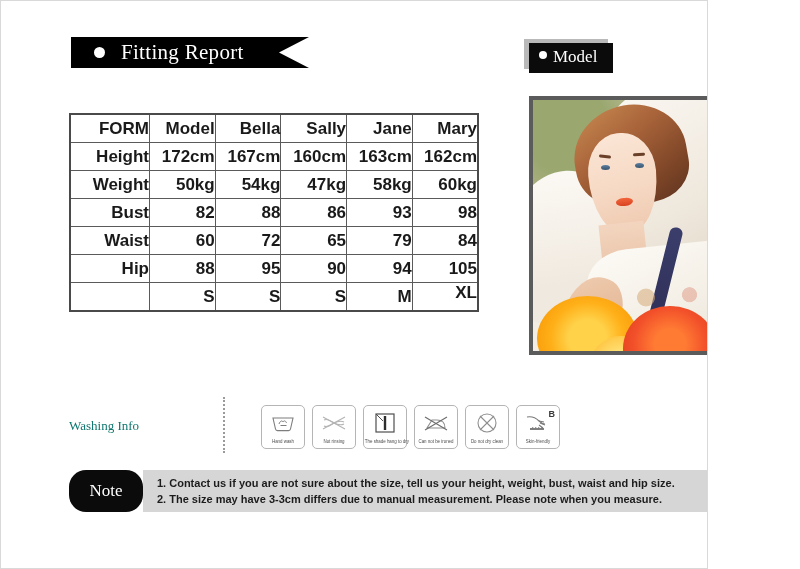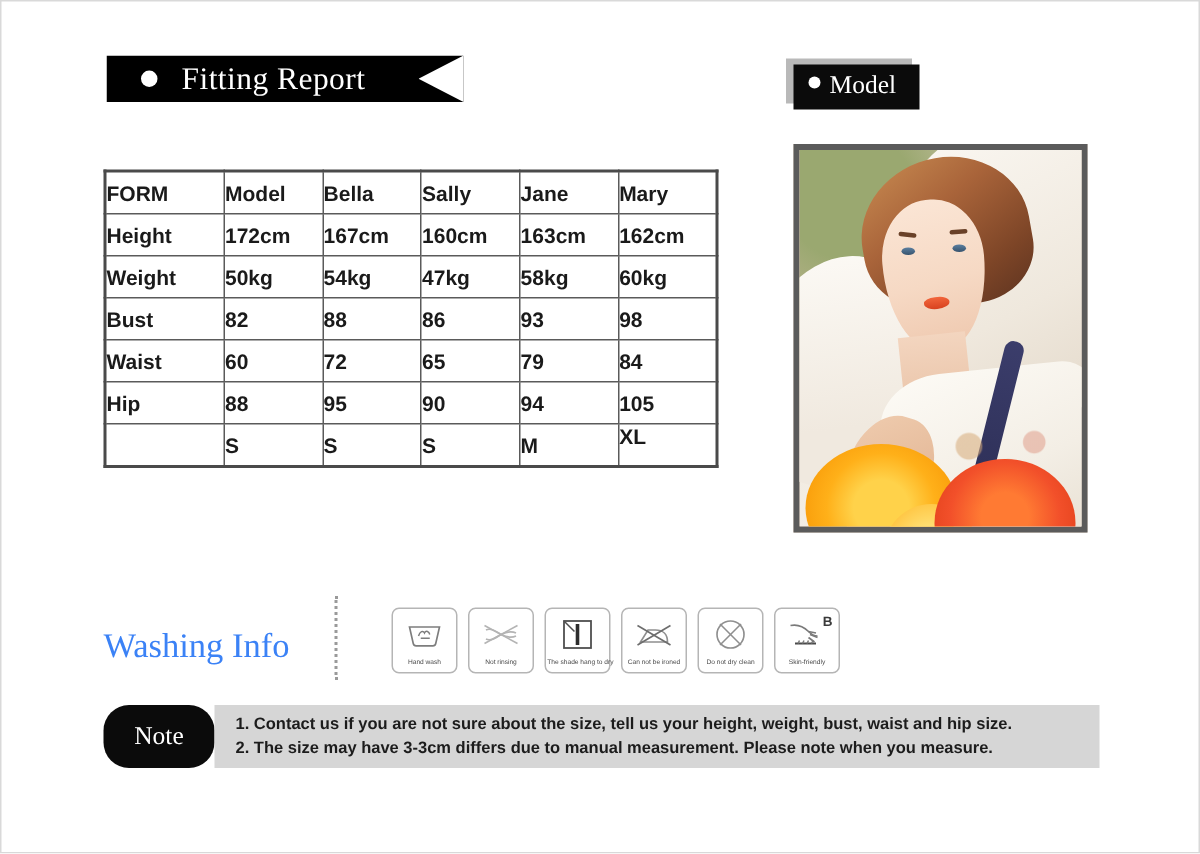--- a/index.html
+++ b/index.html
@@ -2,21 +2,21 @@
 <html><head>
 <meta charset="utf-8">
 <style>
   html, body {
     margin: 0;
     padding: 0;
     background: #ffffff;
   }
   .page {
     position: relative;
-    width: 800px;
+    width: 708px;
     height: 569px;
     background: #ffffff;
     border: 1px solid #d9d9d9;
     box-sizing: border-box;
     font-family: "Liberation Sans", sans-serif;
     overflow: hidden;
   }
 
   
   .banner {
@@ -101,23 +101,23 @@
     width: 410px;
   }
   table.fit {
     border-collapse: collapse;
     width: 410px;
     table-layout: fixed;
     border: 2px solid #4a4a4a;
   }
   table.fit td {
     border: 1px solid #5a5a5a;
-    text-align: left;
+    text-align: right;
     font-family: "Liberation Sans", sans-serif;
-    font-size: 14px;
+    font-size: 17px;
     color: #1a1a1a;
     font-weight: 600;
     height: 27px;
     padding: 0;
     background: #ffffff;
   }
   td.lbl { background: #949494; width: 78px; }
   td.model-col { background: #c4c4c4; }
   td.blank { background: #949494; }
   td.fitting-size { background: #ffffff; height: 35px; font-size: 14px; }
@@ -244,22 +244,22 @@
     white-space: pre;
     letter-spacing: .2px;
   }
 
   
   .washing-title {
     position: absolute;
     left: 68px;
     top: 417px;
     font-family: "Liberation Serif", serif;
-    font-size: 23px;
-    color: #3b82f6;
+    font-size: 13px;
+    color: #0f766e;
     white-space: nowrap;
   }
   .dotted-div {
     position: absolute;
     left: 222px;
     top: 396px;
     width: 0;
     height: 56px;
     border-left: 2px dotted #9a9a9a;
   }

